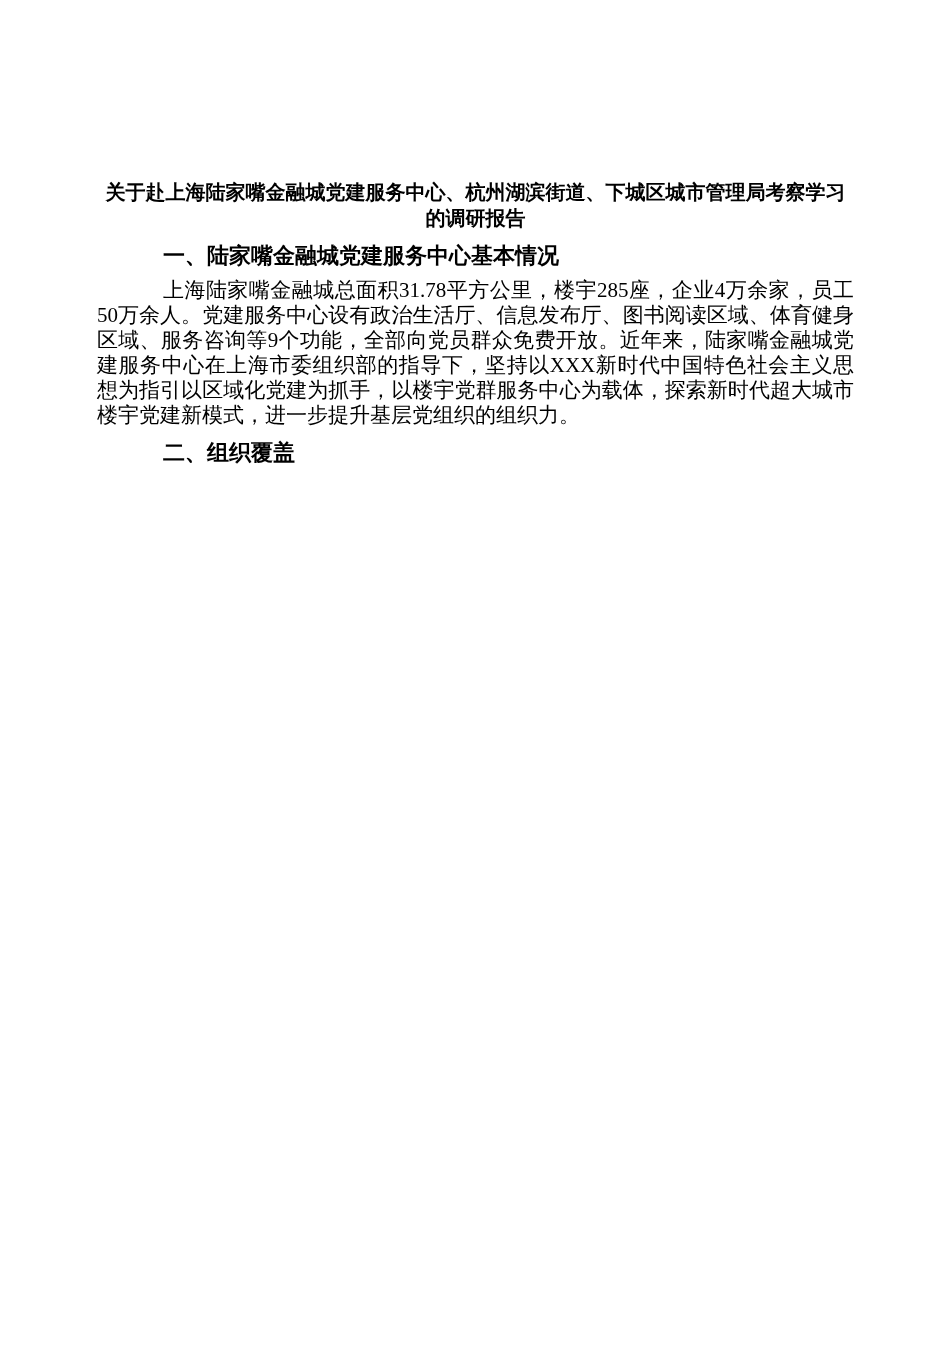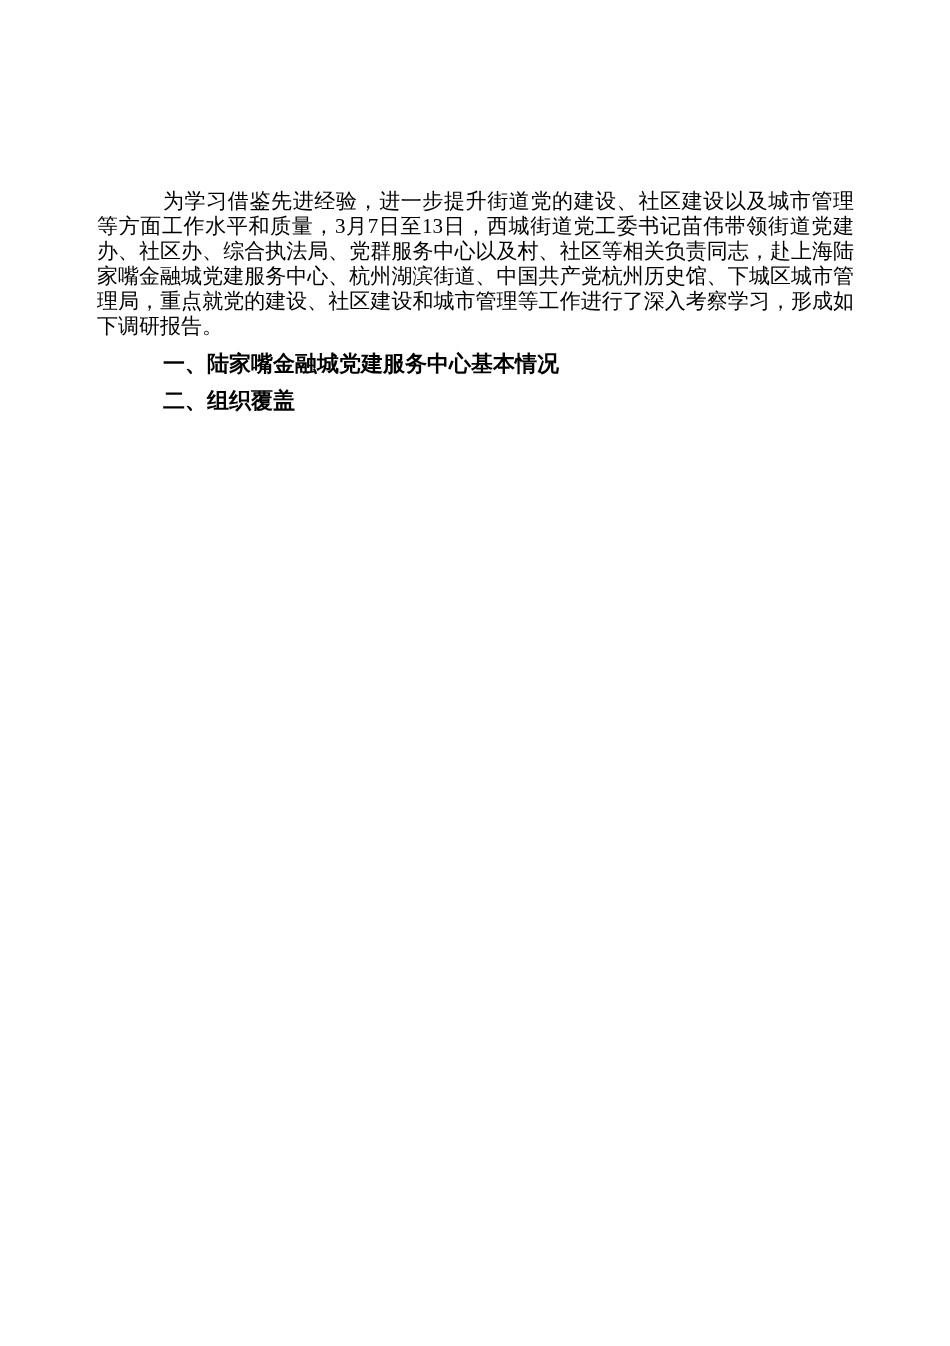--- a/index.html
+++ b/index.html
@@ -42,22 +42,23 @@
   }
   .lead {
     font-weight: 700;
   }
 </style>
 </head>
 <body>
 
 <div class="page">
 
+  <h1 class="doc-title">关于赴上海陆家嘴金融城党建服务中心、杭州湖滨街道、下城区城市管理局考察学习的调研报告</h1>
 
-  <p class="para">为学习借鉴先进经验，进一步提升街道党的建设、社区建设以及城市管理等方面工作水平和质量，3月7日至13日，西城街道党工委书记苗伟带领街道党建办、社区办、综合执法局、党群服务中心以及村、社区等相关负责同志，赴上海陆家嘴金融城党建服务中心、杭州湖滨街道、中国共产党杭州历史馆、下城区城市管理局，重点就党的建设、社区建设和城市管理等工作进行了深入考察学习，形成如下调研报告。</p>
 
   <h2 class="sec-heading">一、陆家嘴金融城党建服务中心基本情况</h2>
 
+  <p class="para">上海陆家嘴金融城总面积31.78平方公里，楼宇285座，企业4万余家，员工50万余人。党建服务中心设有政治生活厅、信息发布厅、图书阅读区域、体育健身区域、服务咨询等9个功能，全部向党员群众免费开放。近年来，陆家嘴金融城党建服务中心在上海市委组织部的指导下，坚持以XXX新时代中国特色社会主义思想为指引以区域化党建为抓手，以楼宇党群服务中心为载体，探索新时代超大城市楼宇党建新模式，进一步提升基层党组织的组织力。</p>
 
   <h2 class="sec-heading">二、组织覆盖</h2>
 
 
 </div>
 
 </body></html>

